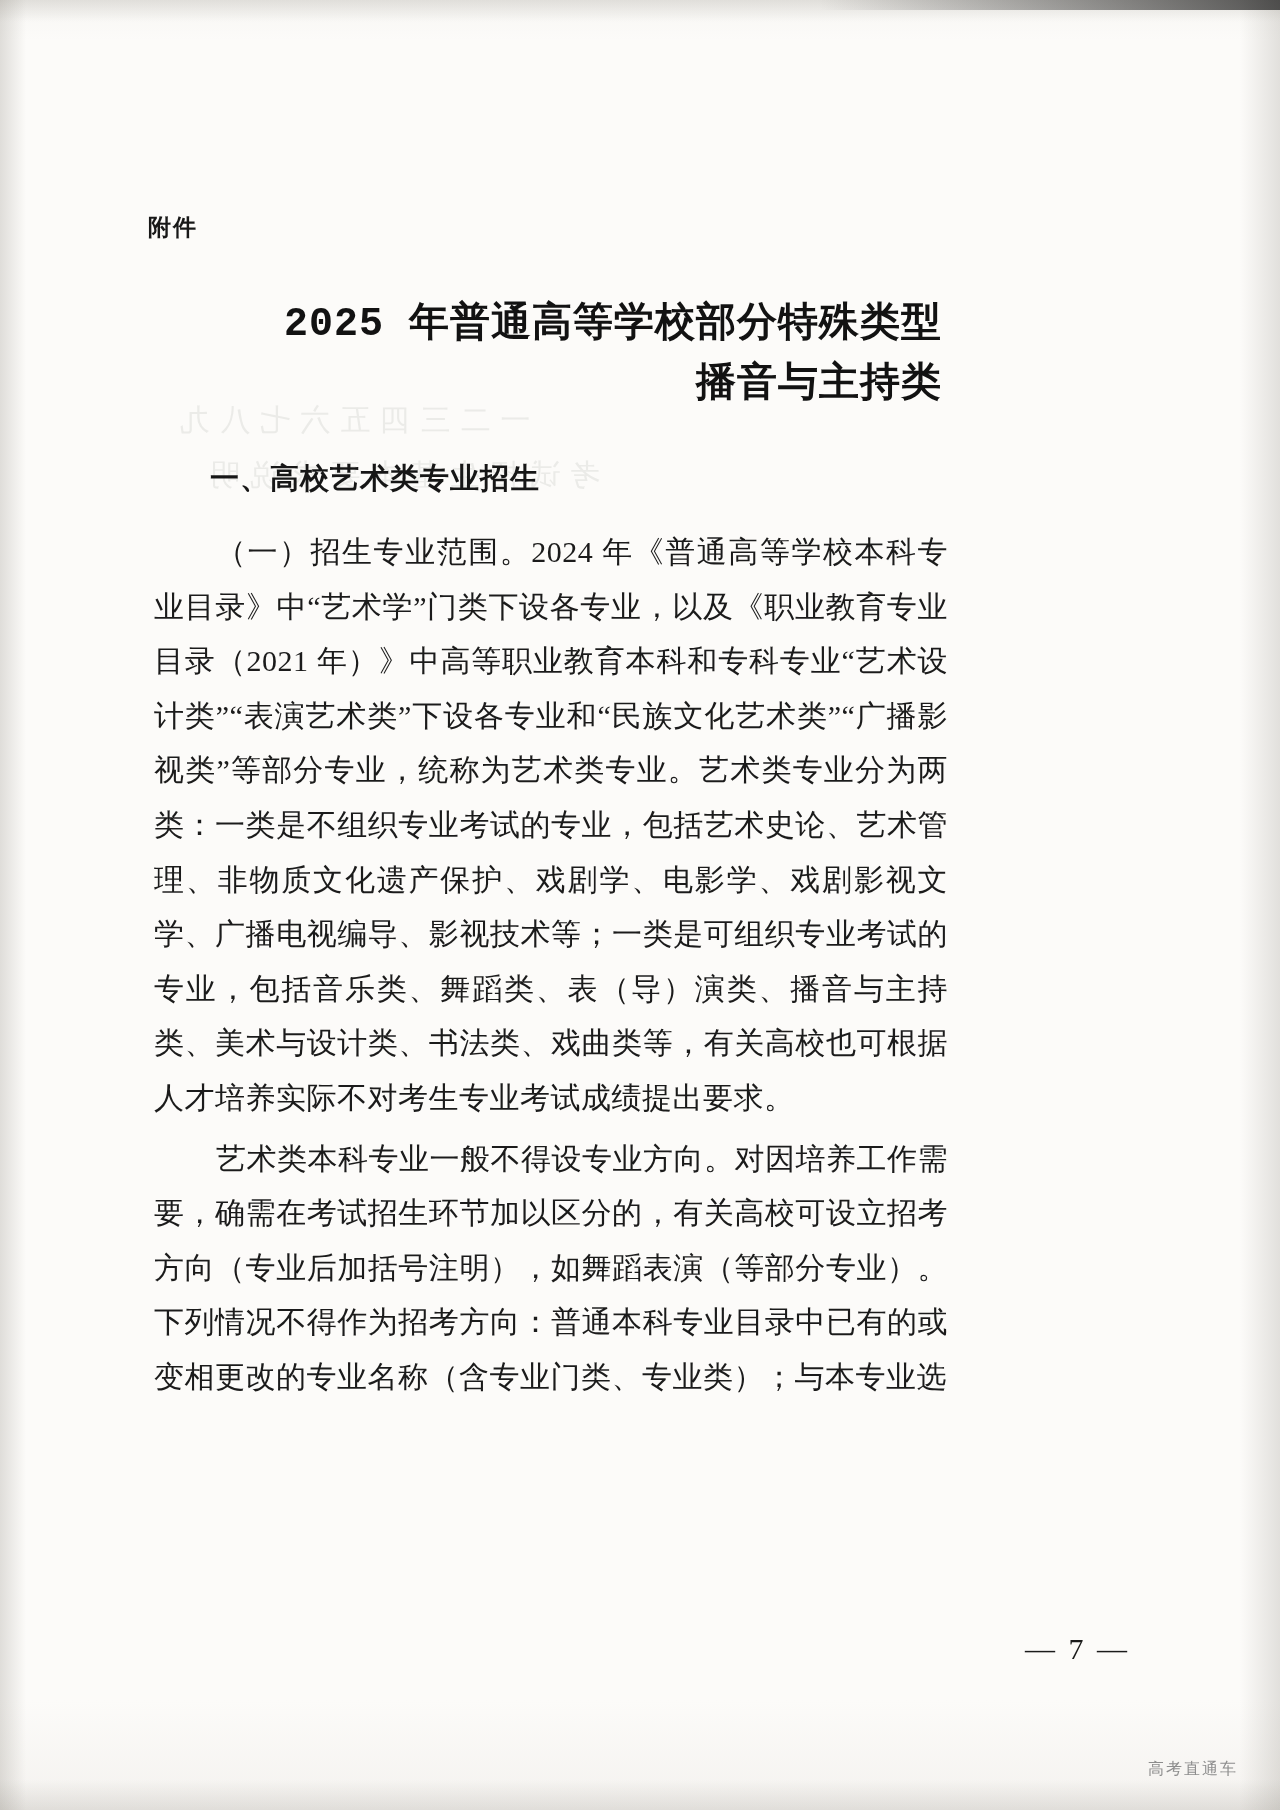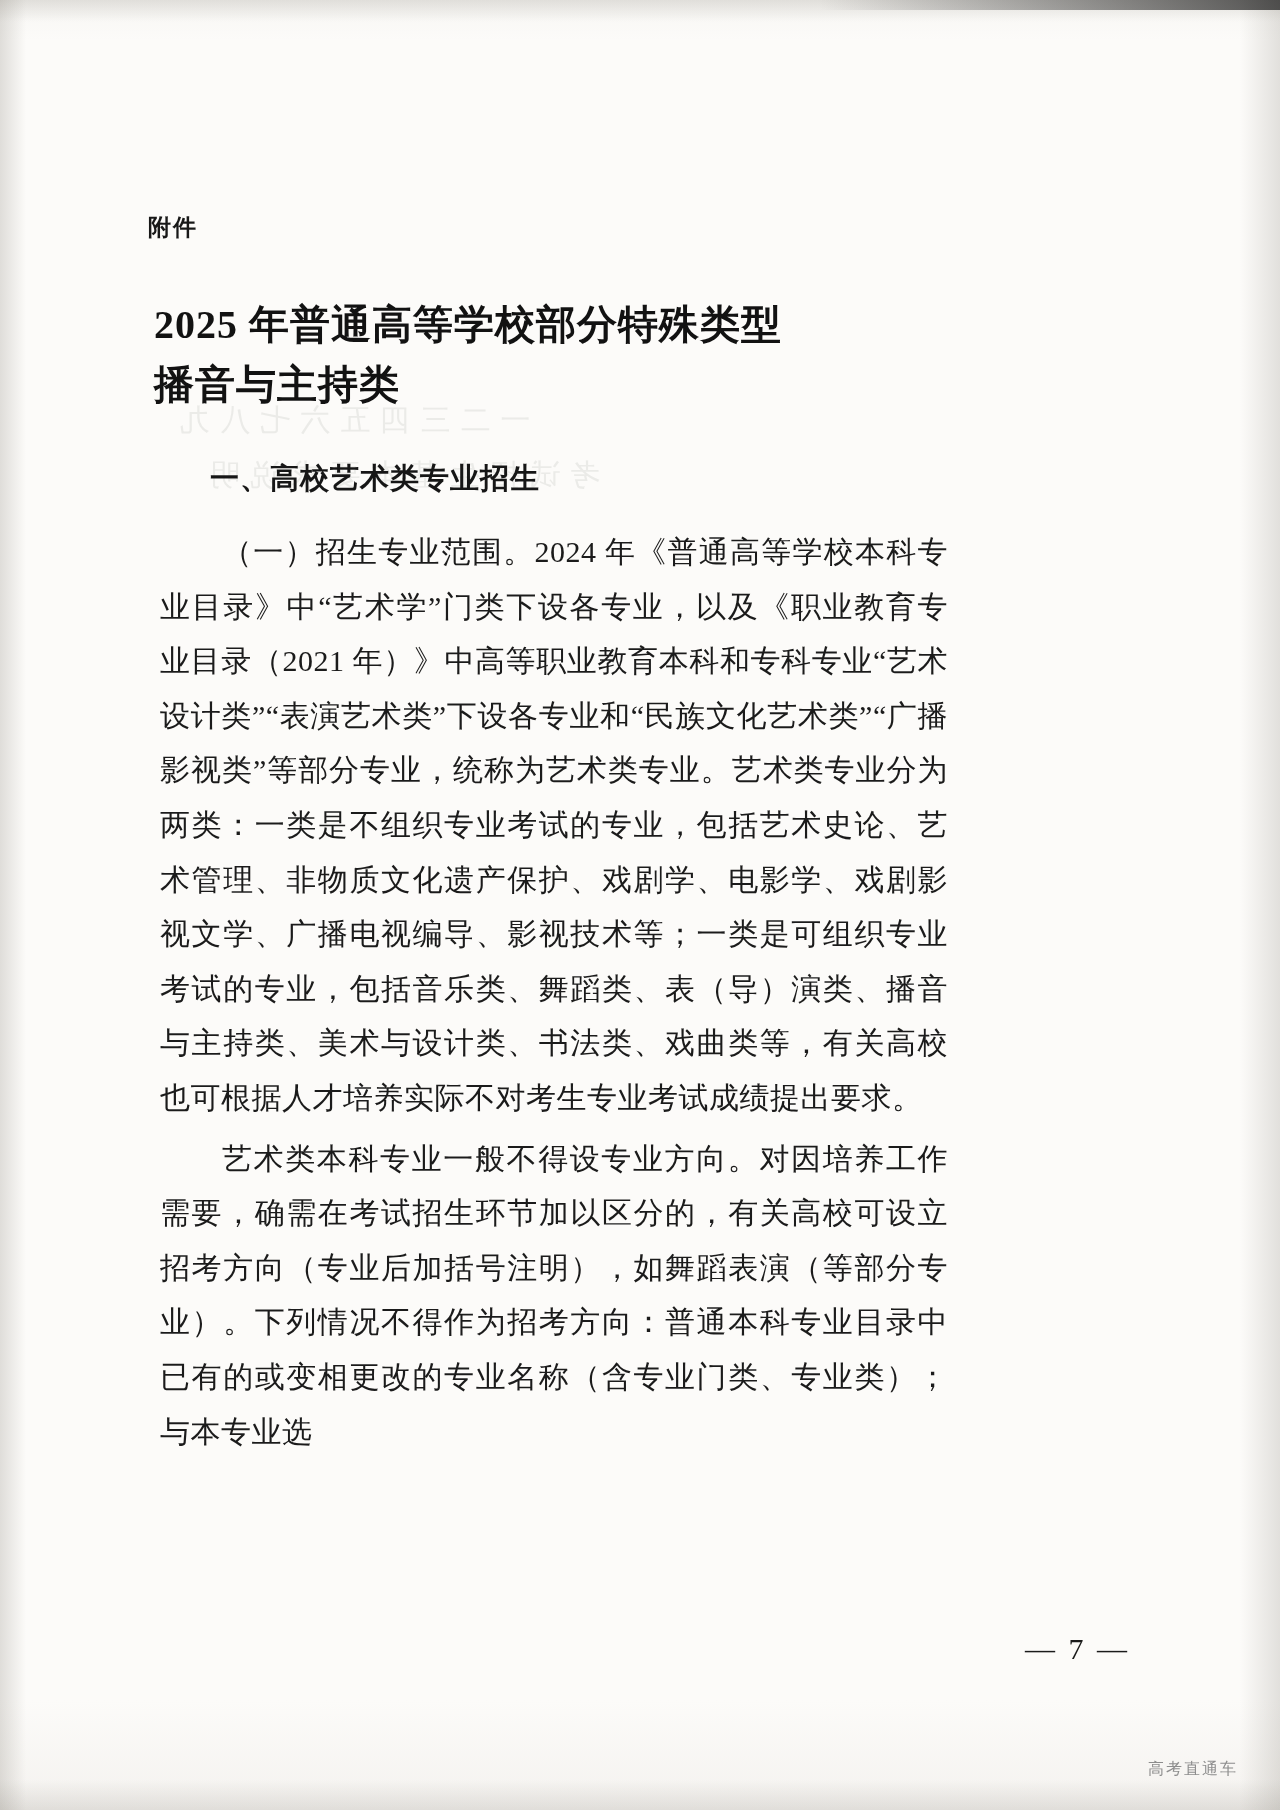--- a/index.html
+++ b/index.html
@@ -78,22 +78,22 @@
   .attachment-label {
     font-family: Liberation Mono, monospace;
     font-weight: bold;
     font-size: 23px;
     letter-spacing: 2px;
     color: #181818;
     margin: 12px 0 52px 0;
   }
 
   .doc-title {
-    text-align: left;
-    font-family: Liberation Serif, serif;
+    text-align: right;
+    font-family: Liberation Mono, monospace;
     font-weight: bold;
     font-size: 40px;
     line-height: 1.5;
     letter-spacing: 1px;
     color: #121212;
     margin: 0 0 44px 0;
     padding: 0 6px;
   }
   .doc-title .line2 { display: block; }
 
@@ -106,21 +106,21 @@
     margin: 0 0 26px 0;
     padding-left: 62px;
   }
 
   .para {
     font-size: 30px;
     line-height: 1.82;
     text-align: justify;
     text-justify: inter-ideograph;
     letter-spacing: 0.5px;
-    margin: 0 0 6px 12px;
+    margin: 0 0 6px 6px;
     text-indent: 62px;
     color: #1b1b1b;
   }
 
   .page-number {
     position: absolute;
     right: 150px;
     top: 1632px;
     font-size: 30px;
     letter-spacing: 3px;

